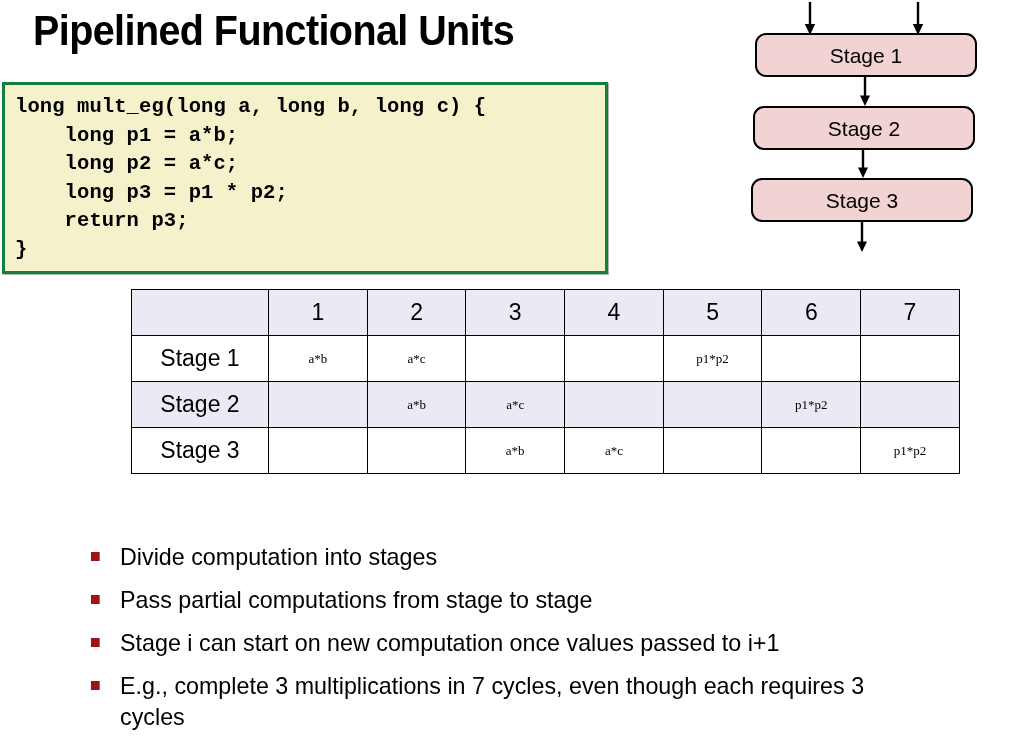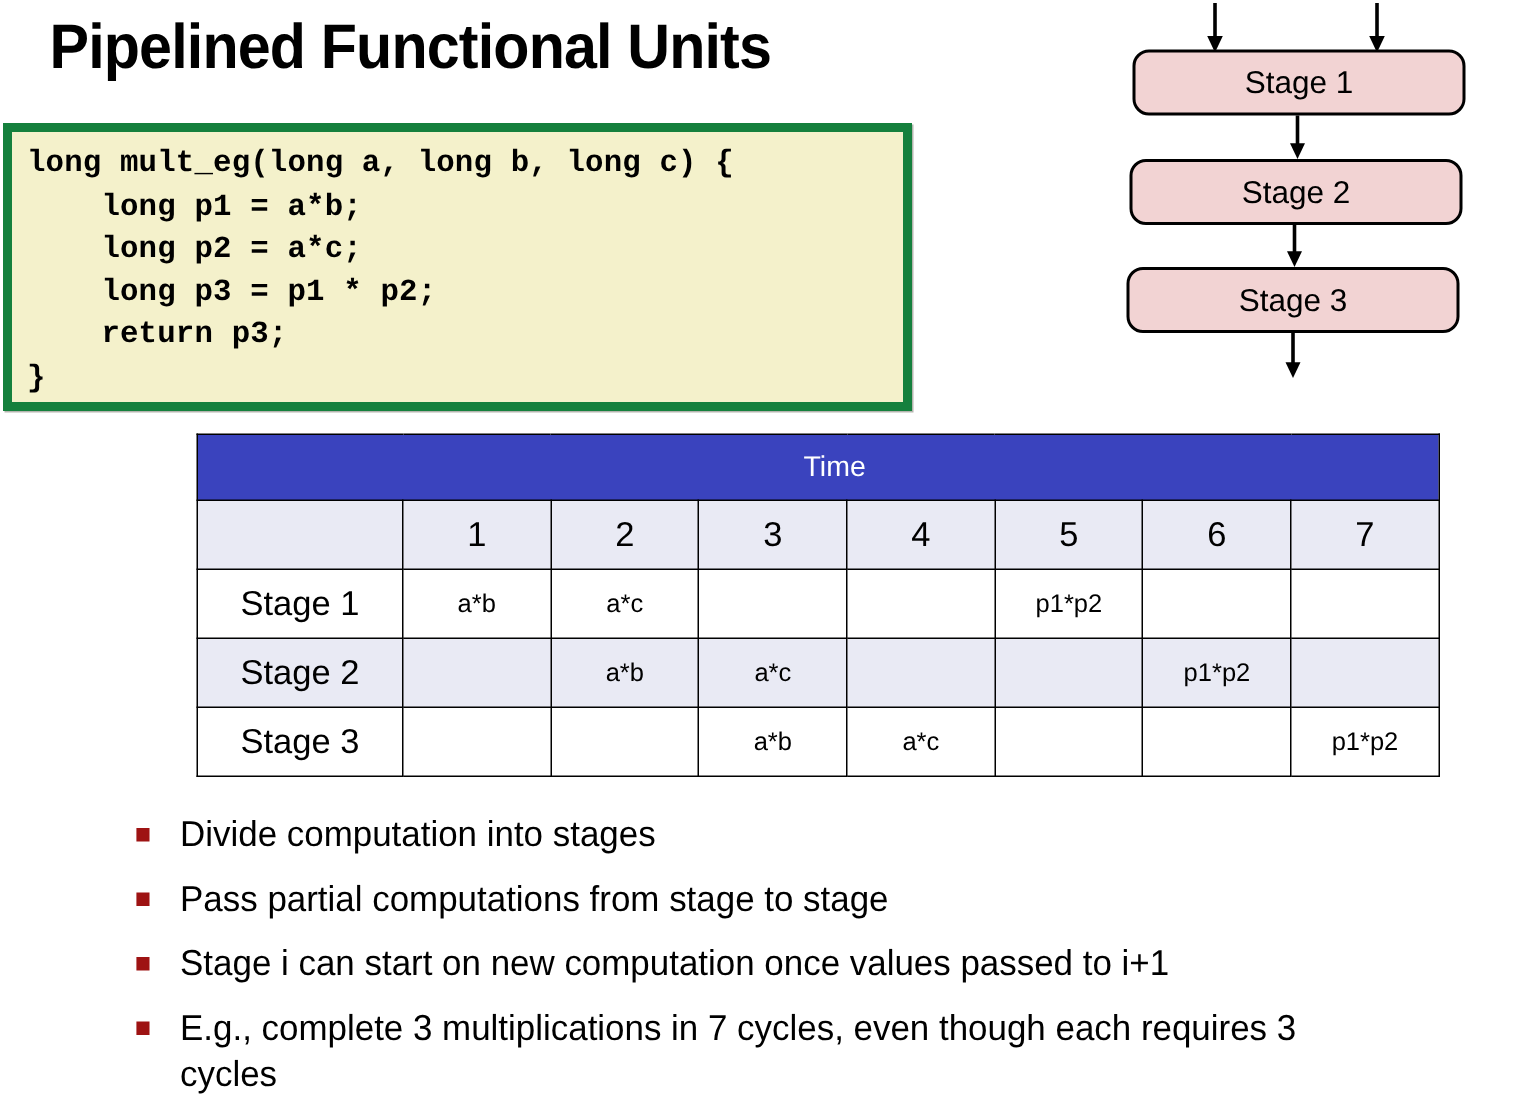--- a/index.html
+++ b/index.html
@@ -32,21 +32,21 @@
   }
 
   
   #code-box {
     position: absolute;
     left: 2px;
     top: 82px;
     width: 606px;
     height: 192px;
     background: #F4F1CB;
-    border: 6px solid #15803d;
+    border: 3px solid #15803d;
     box-sizing: border-box;
     box-shadow: 1px 1px 0 rgba(120,120,110,0.55);
   }
   #code-text {
     position: absolute;
     left: 10px;
     top: 8px;
     margin: 0;
     font-family: "Liberation Mono", "DejaVu Sans Mono", monospace;
     font-size: 20.5px;
@@ -118,22 +118,22 @@
   .row-nums td {
     background: #E9EAF4;
     height: 45px;
     font-size: 23px;
   }
   .cell-stage {
     font-size: 23px;
     height: 45px;
   }
   .cell-val {
-    font-family: Liberation Sans, sans-serif;
-    font-size: 17px;
+    font-family: Liberation Serif, serif;
+    font-size: 13px;
     font-weight: bold;
     height: 45px;
   }
   .row-white td { background: #FFFFFF; }
   .row-alt   td { background: #E9EAF4; }
 
   
   #bullet-list {
     position: absolute;
     left: 89px;
@@ -220,23 +220,20 @@
     <col class="col-stage">
       <col class="col-num">
       <col class="col-num">
       <col class="col-num">
     <col class="col-num">
       <col class="col-num">
       <col class="col-num">
       <col class="col-num">
   </colgroup>
   <thead>
-    <tr>
-      <th class="th-time" colspan="8">Time</th>
-    </tr>
     <tr class="row-nums">
       <td></td>
       <td>1</td>
       <td>2</td>
       <td>3</td>
       <td>4</td>
       <td>5</td>
       <td>6</td>
       <td>7</td>
     </tr>

